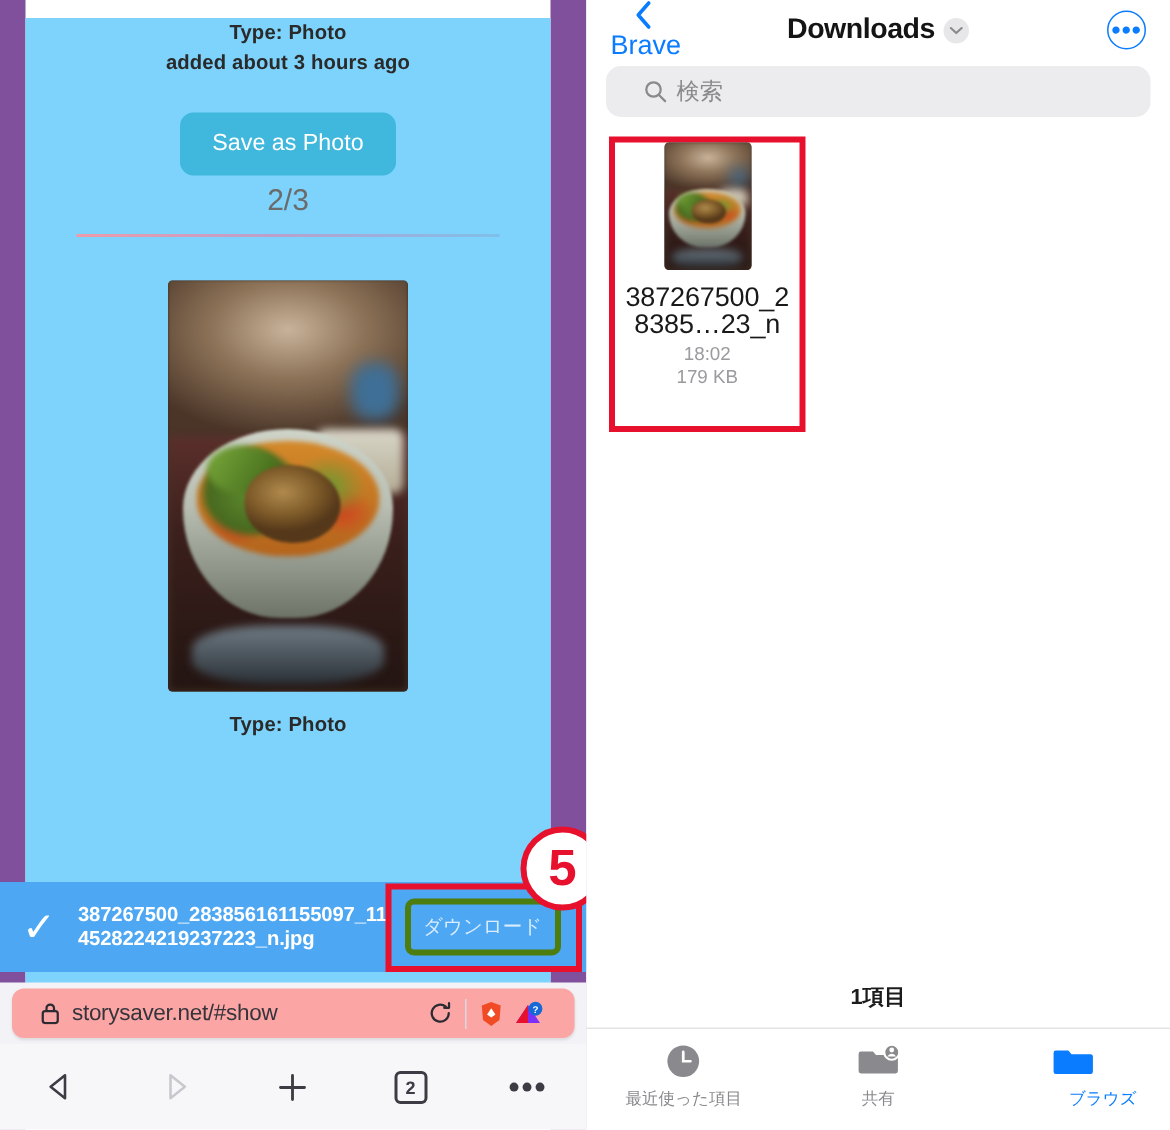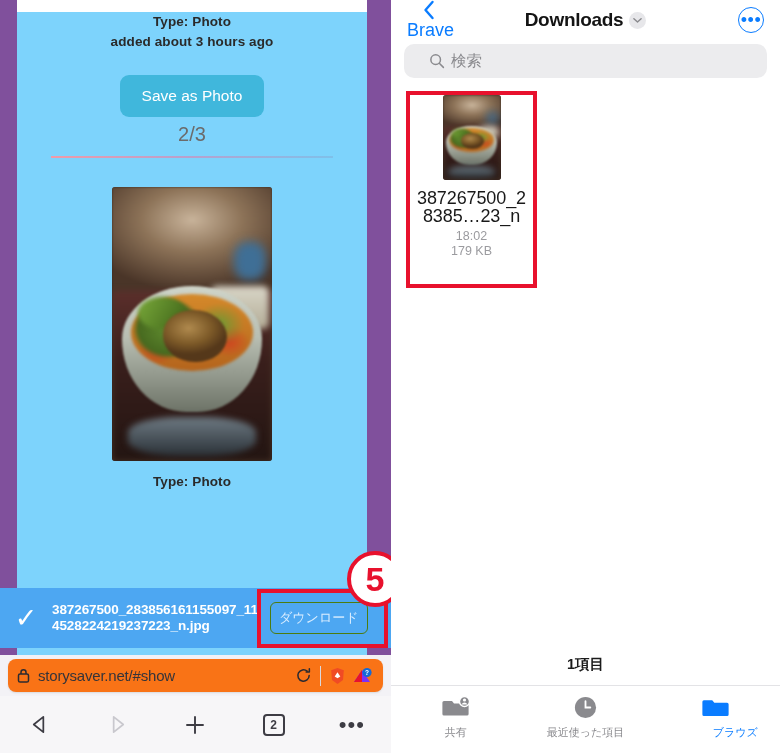--- a/index.html
+++ b/index.html
@@ -155,21 +155,21 @@
     width: 52px; text-align: center; color: #ffffff;
     font-size: 27px; line-height: 1; flex: 0 0 52px;
   }
   .dl-name {
     color: #ffffff; font-size: 13.5px; font-weight: bold;
     line-height: 16.5px; letter-spacing: -0.1px;
     width: 212px; word-break: break-all;
   }
   .dl-btn {
     margin-left: 6px;
-    border: 1px solid #4d7c0f;
+    border: 4px solid #4d7c0f;
     border-radius: 6px;
     background: transparent;
     color: #d9edff;
     font-size: 13px;
     padding: 6px 8px;
     font-family: inherit;
     white-space: nowrap;
     cursor: pointer;
   }
   #dl-btn-highlight {
@@ -190,22 +190,22 @@
   }
 
   
   #url-bar-row {
     position: absolute; left: 0; top: 655px; width: 391px; height: 41px;
     background: #f3f2f6;
     display: flex; align-items: center;
   }
   #url-pill {
     margin: 0 8px; flex: 1; height: 33px;
-    background: #f97316; border-radius: 8px;
-    display: flex; align-items: center; padding: 0 9px;
+    background: #fca5a5; border-radius: 8px;
+    display: flex; align-items: center; padding: 0 19px;
     box-shadow: 0 1px 2px rgba(0,0,0,0.10);
   }
   .lock-ico { margin-right: 8px; display: flex; }
   .url-text { font-size: 15px; color: #35343a; flex: 1; letter-spacing: -0.2px; }
   .reload-ico { margin: 0 8px; display: flex; }
   .pill-sep { width: 1px; height: 20px; background: #d9d8de; }
   .brave-ico { margin: 0 6px 0 8px; display: flex; }
   .shield-ico { margin-right: 2px; display: flex; position: relative; }
 
   #nav-bar {
@@ -477,38 +477,38 @@
         <div class="file-time">18:02</div>
         <div class="file-size">179 KB</div>
       </div>
     </div>
 
     <div id="item-count">1項目</div>
 
     <div id="tab-bar">
       <div class="tab-item">
         <span class="tab-ico">
+          <svg width="25" height="25" viewBox="0 0 26 26">
+            <circle cx="13" cy="13" r="11" fill="#8a8a8e"></circle>
+            <path d="M13 6.5 V13 H18" fill="none" stroke="#ffffff" stroke-width="1.9" stroke-linecap="round"></path>
+          </svg>
+        </span>
+        <span class="tab-label">最近使った項目</span>
+      </div>
+      <div class="tab-item">
+        <span class="tab-ico">
           <svg width="28" height="24" viewBox="0 0 28 24">
             <path d="M2 6 h8 l2 2.4 h13 a1.6 1.6 0 0 1 1.6 1.6 v9 a1.6 1.6 0 0 1 -1.6 1.6 H2 a1.6 1.6 0 0 1 -1.6 -1.6 V7.6 A1.6 1.6 0 0 1 2 6 z" fill="#8a8a8e"></path>
             <circle cx="22.5" cy="6.5" r="5" fill="#8a8a8e" stroke="#ffffff" stroke-width="1.4"></circle>
             <circle cx="22.5" cy="5" r="1.6" fill="#ffffff"></circle>
             <path d="M19.6 9.4 a3.2 3.2 0 0 1 5.8 0" fill="#ffffff"></path>
           </svg>
         </span>
         <span class="tab-label">共有</span>
       </div>
-      <div class="tab-item">
-        <span class="tab-ico">
-          <svg width="25" height="25" viewBox="0 0 26 26">
-            <circle cx="13" cy="13" r="11" fill="#8a8a8e"></circle>
-            <path d="M13 6.5 V13 H18" fill="none" stroke="#ffffff" stroke-width="1.9" stroke-linecap="round"></path>
-          </svg>
-        </span>
-        <span class="tab-label">最近使った項目</span>
-      </div>
       <div class="tab-item active">
         <span class="tab-ico">
           <svg width="27" height="23" viewBox="0 0 28 23">
             <path d="M2 4 h8.6 l2.2 2.6 h13.2 a1.6 1.6 0 0 1 1.6 1.6 v10.6 a1.6 1.6 0 0 1 -1.6 1.6 H2 a1.6 1.6 0 0 1 -1.6 -1.6 V5.6 A1.6 1.6 0 0 1 2 4 z" fill="#0a7cff"></path>
           </svg>
         </span>
         <span class="tab-label">ブラウズ</span>
       </div>
     </div>
   </div>

